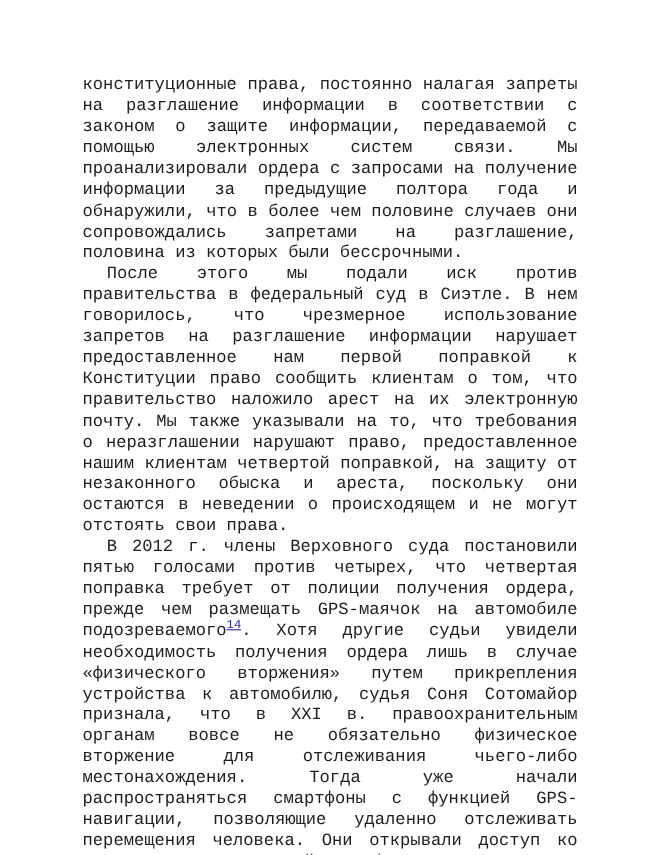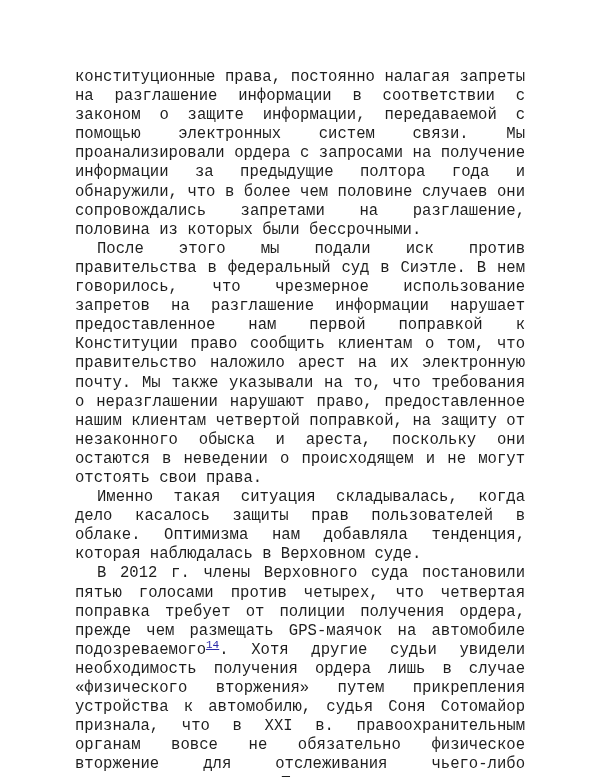--- a/index.html
+++ b/index.html
@@ -24,15 +24,14 @@
     vertical-align: super;
     line-height: 0;
   }
 </style>
 </head>
 <body>
 
 <div class="page">
   <p>конституционные права, постоянно налагая запреты на разглашение информации в соответствии с законом о защите информации, передаваемой с помощью электронных систем связи. Мы проанализировали ордера с запросами на получение информации за предыдущие полтора года и обнаружили, что в более чем половине случаев они сопровождались запретами на разглашение, половина из которых были бессрочными.</p>
   <p class="indent">После этого мы подали иск против правительства в федеральный суд в Сиэтле. В нем говорилось, что чрезмерное использование запретов на разглашение информации нарушает предоставленное нам первой поправкой к Конституции право сообщить клиентам о том, что правительство наложило арест на их электронную почту. Мы также указывали на то, что требования о неразглашении нарушают право, предоставленное нашим клиентам четвертой поправкой, на защиту от незаконного обыска и ареста, поскольку они остаются в неведении о происходящем и не могут отстоять свои права.</p>
-  <p class="indent">Именно такая ситуация складывалась, когда дело касалось защиты прав пользователей в облаке. Оптимизма нам добавляла тенденция, которая наблюдалась в Верховном суде.</p>
   <p class="indent"><span>В 2012 г. члены Верховного суда постановили пятью голосами против четырех, что четвертая поправка требует от полиции получения ордера, прежде чем размещать GPS-маячок на автомобиле подозреваемого</span><a class="fnref">14</a><span>. Хотя другие судьи увидели необходимость получения ордера лишь в случае «физического вторжения» путем прикрепления устройства к автомобилю, судья Соня Сотомайор признала, что в XXI в. правоохранительным органам вовсе не обязательно физическое вторжение для отслеживания чьего-либо местонахождения. Тогда уже начали распространяться смартфоны с функцией GPS-навигации, позволяющие удаленно отслеживать перемещения человека. Они открывали доступ ко всем видам личной информации, которую правительство могло использовать годами. Как отметила</span></p>
 </div>
 
 </body></html>

